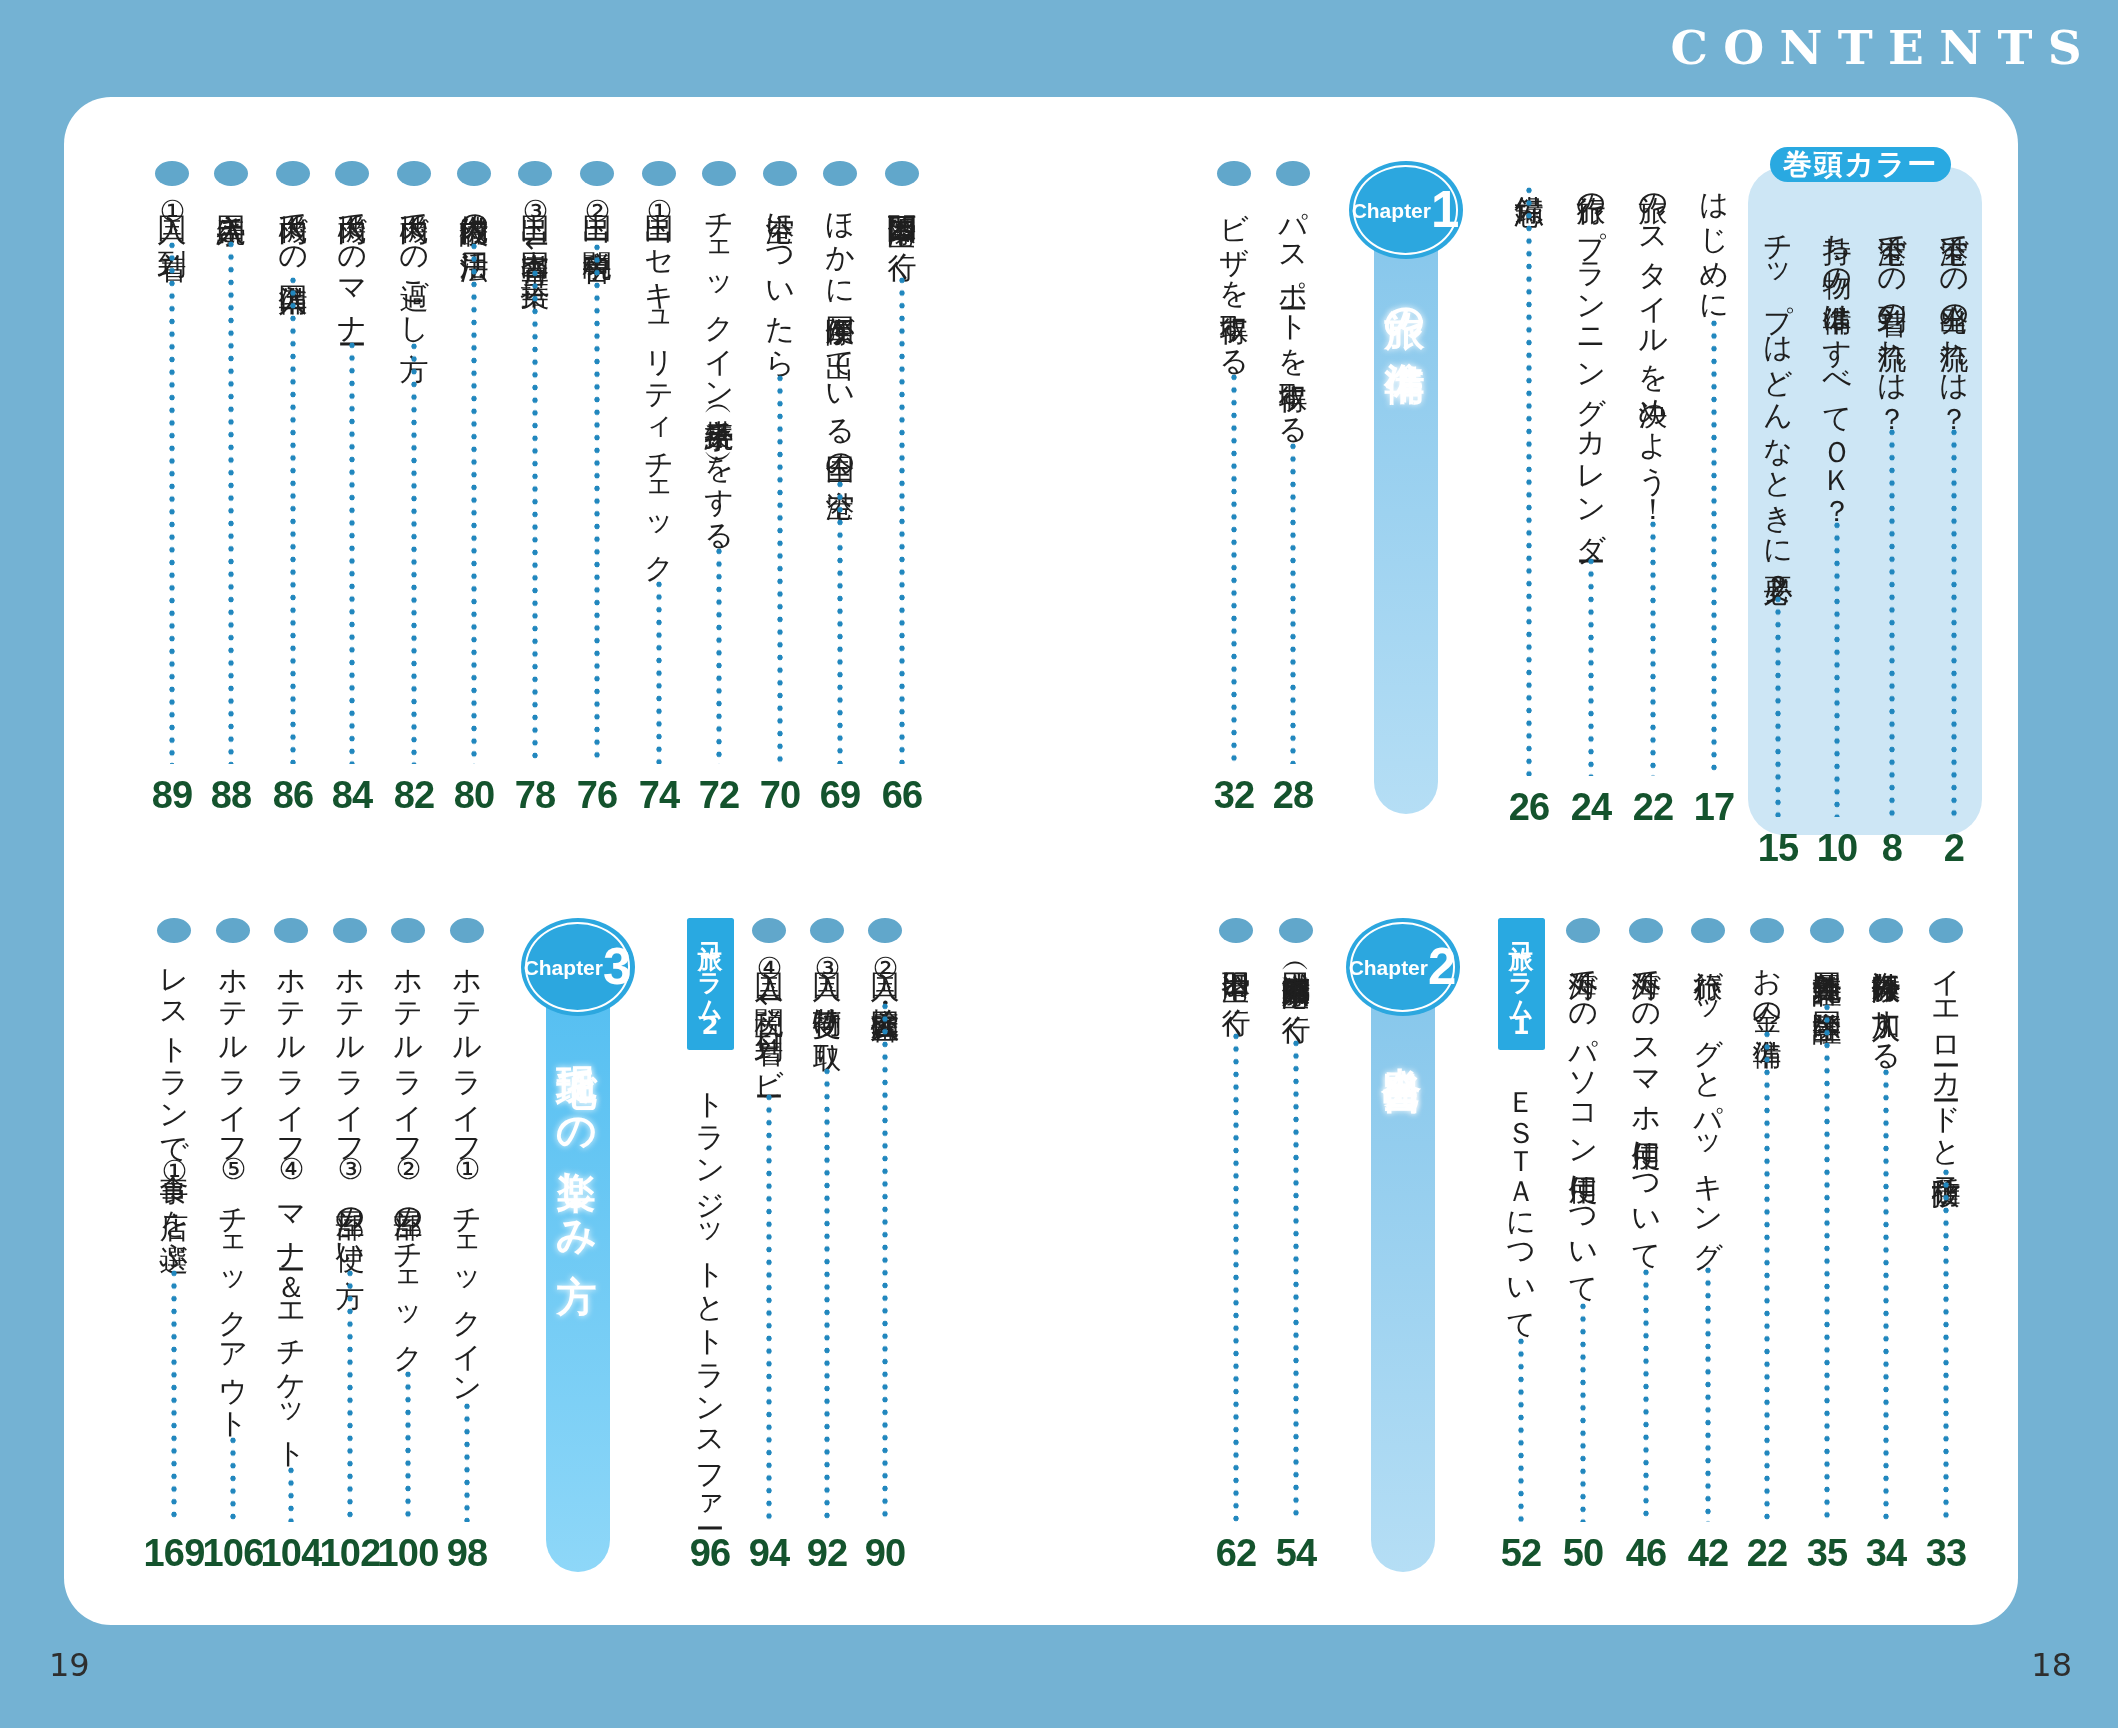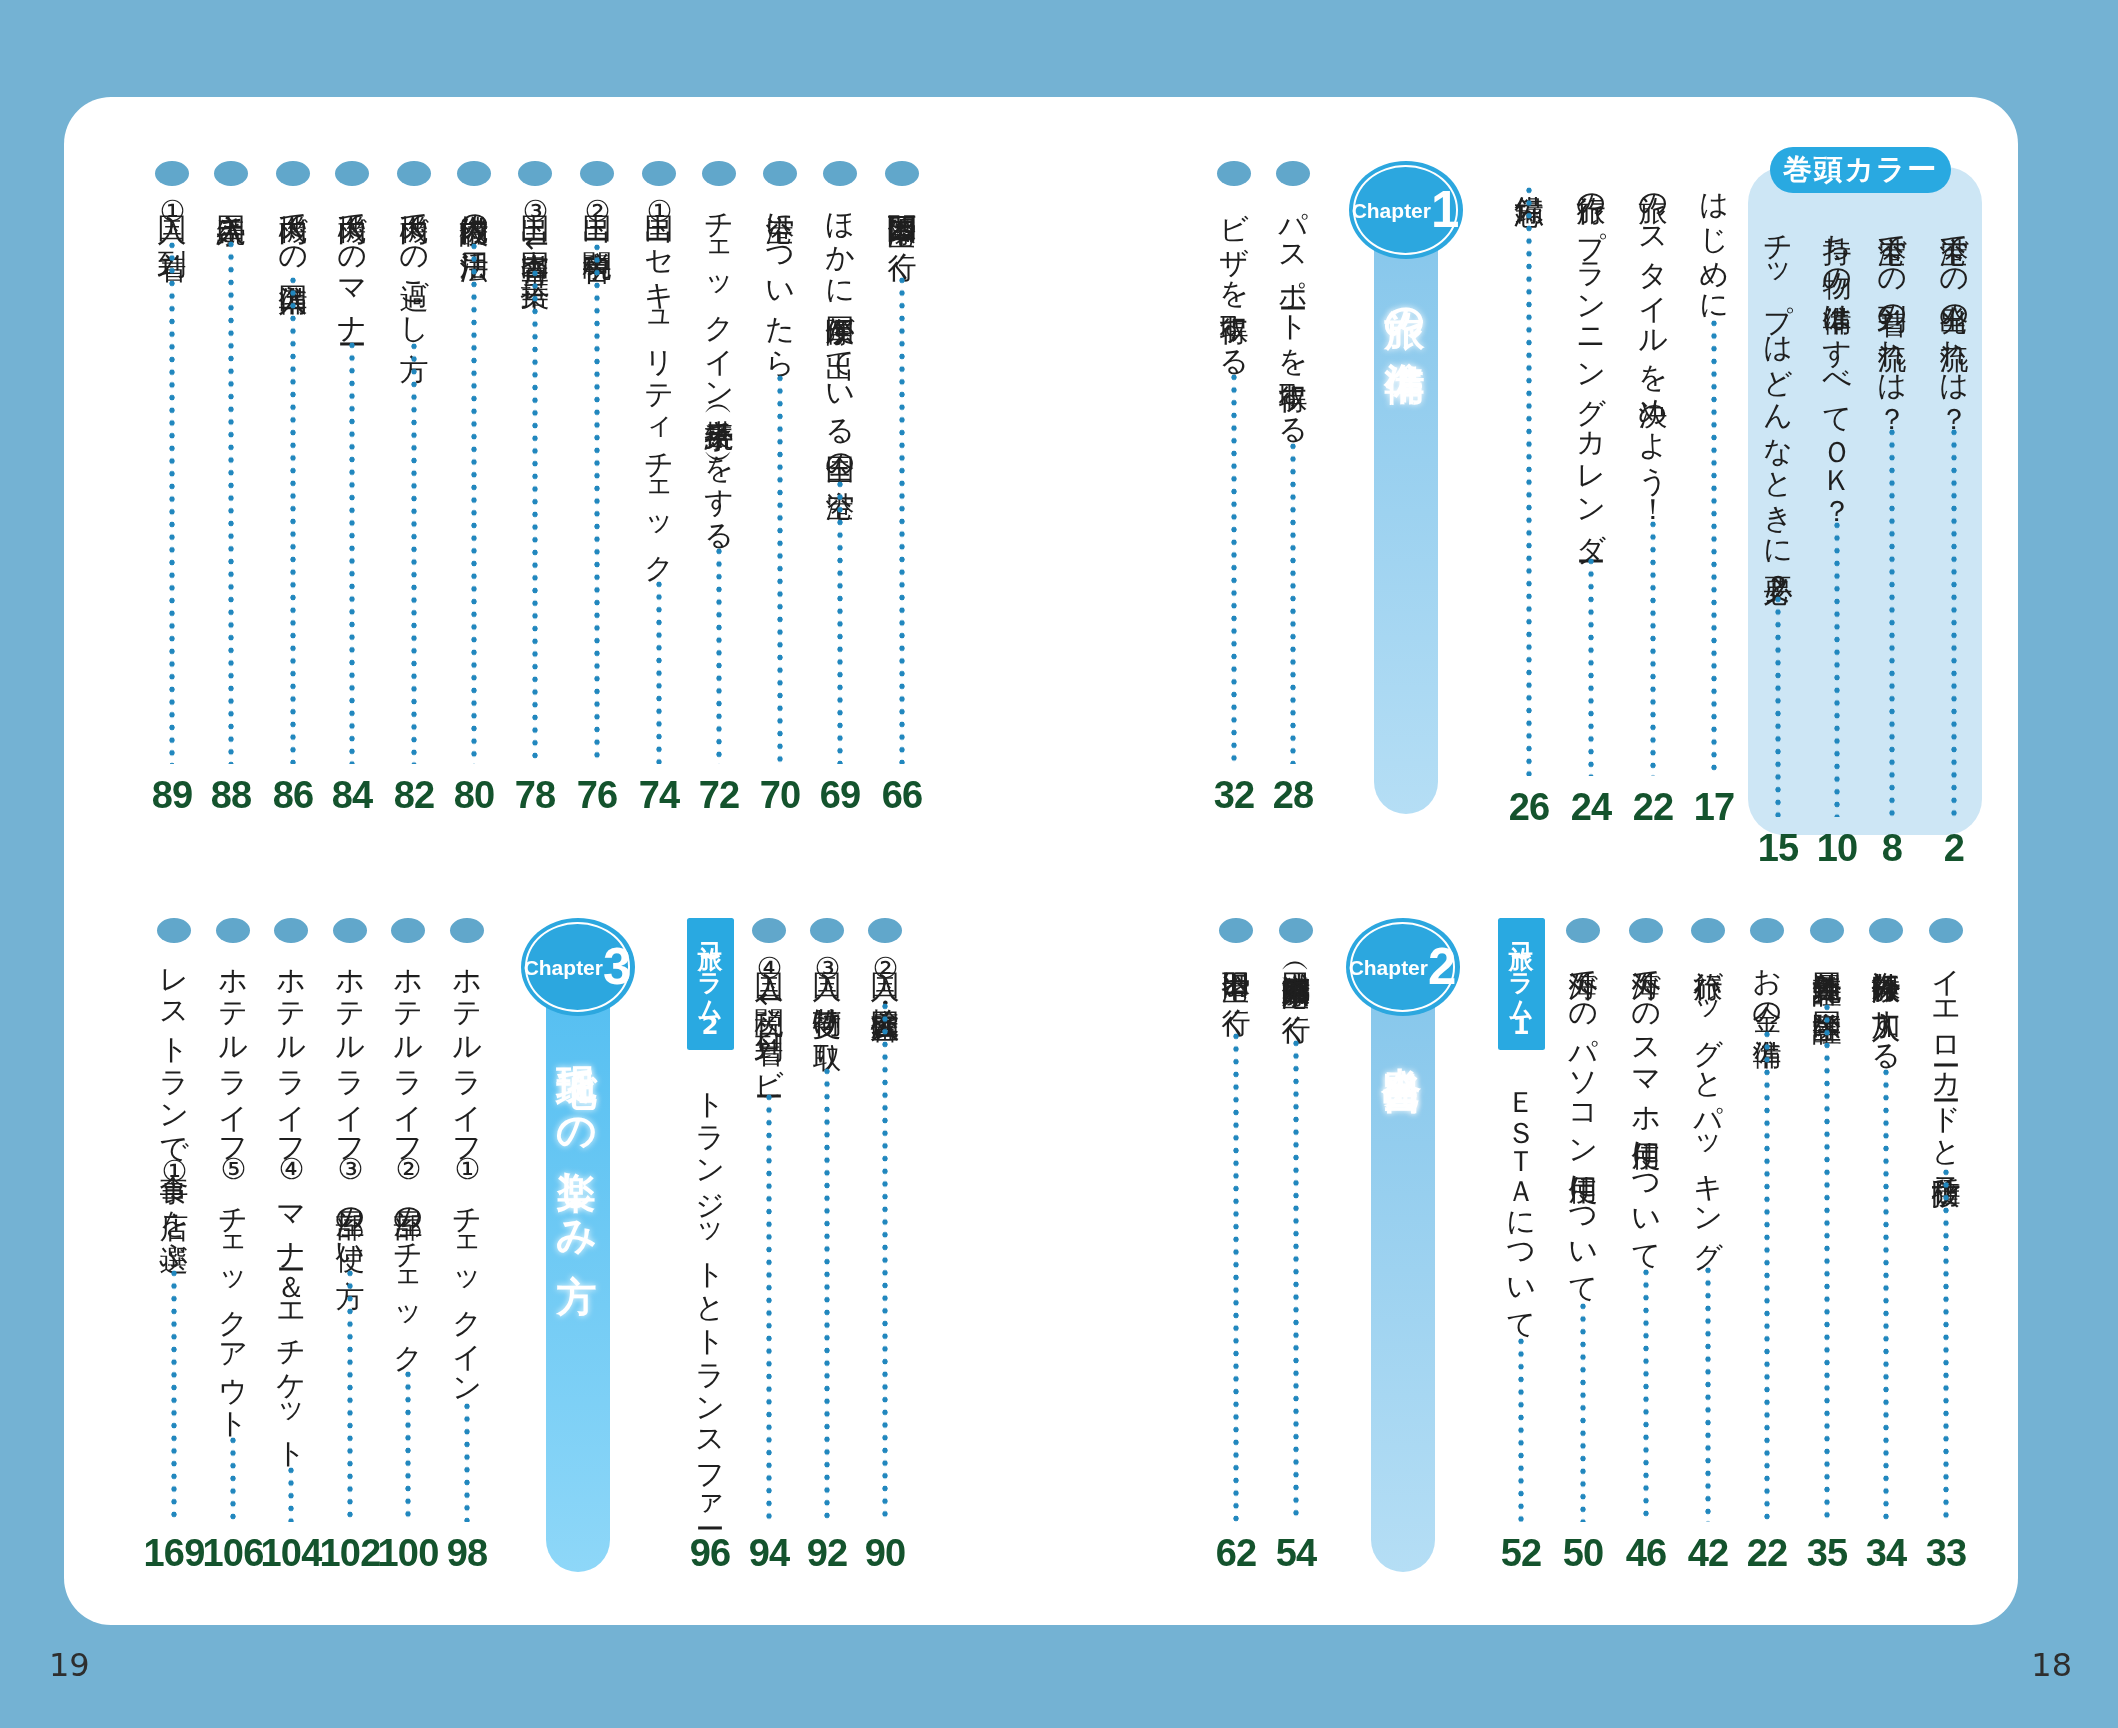--- a/index.html
+++ b/index.html
@@ -4,21 +4,21 @@
 <style>
   html,body{margin:0;padding:0;background:#5a97ba;}
   .canvas{position:relative;width:2119px;height:1729px;background:#74B2D3;overflow:hidden;
           font-family:"DejaVu Sans",sans-serif;}
   .panel{position:absolute;left:64px;top:97px;width:1954px;height:1528px;background:#ffffff;
          border-radius:47px;}
   .title{position:absolute;top:20.3px;right:22px;color:#ffffff;font-family:"DejaVu Serif",serif;
          font-weight:bold;font-size:47px;letter-spacing:15.3px;}
   .hlpanel{position:absolute;left:1748px;top:167px;width:234px;height:668px;background:#CDE6F5;
            border-radius:36px;}
-  .kbadge{position:absolute;left:1770px;top:147px;width:181px;height:46px;background:#29A9E1;
+  .kbadge{position:absolute;left:1770px;top:147px;width:181px;height:35px;background:#29A9E1;
           border-radius:23px;color:#fff;font-size:29px;font-weight:bold;display:flex;
           align-items:center;justify-content:center;letter-spacing:1.7px;}
   .corner{position:absolute;font-size:32px;color:#2e2e2e;}
   .corner-l{left:49px;top:1646px;}
   .corner-r{right:47px;top:1646px;}
 
   .col{position:absolute;width:64px;display:flex;flex-direction:column;align-items:center;}
   .bullet{flex:0 0 auto;width:34px;height:25.4px;border-radius:50%;background:#61A7CB;margin-bottom:6px;}
   .vtext{flex:0 0 auto;writing-mode:vertical-rl;text-orientation:mixed;font-size:29px;line-height:1;
          letter-spacing:0.8px;color:#1f1f1f;white-space:nowrap;}
@@ -46,20 +46,21 @@
   .bar12{background:linear-gradient(to bottom,#85C6EB,#B5DEF5);}
   .bar3{background:linear-gradient(to bottom,#53BEF1,#8ED7F8);}
   .chtitle{writing-mode:vertical-rl;text-orientation:mixed;color:#fff;font-size:40px;font-weight:bold;
            letter-spacing:3.4px;margin-top:68px;white-space:nowrap;
            text-shadow:0 0 6.8px rgba(255,255,255,0.9);}
 </style>
 </head>
 <body>
 
 <div class="canvas">
+  <div class="title">CONTENTS</div>
   <div class="panel"></div>
   <div class="hlpanel"></div>
   <div class="kbadge">巻頭カラー</div>
   <div id="cols">
       <div class="col hl" style="left: 1922px; top: 161px; height: 653px;">
         <div class="vtext">空港での出発の流れは？</div>
         <div class="leader"></div>
         <div class="pagenum">2</div>
       </div>
       <div class="col hl" style="left: 1860px; top: 161px; height: 653px;">

